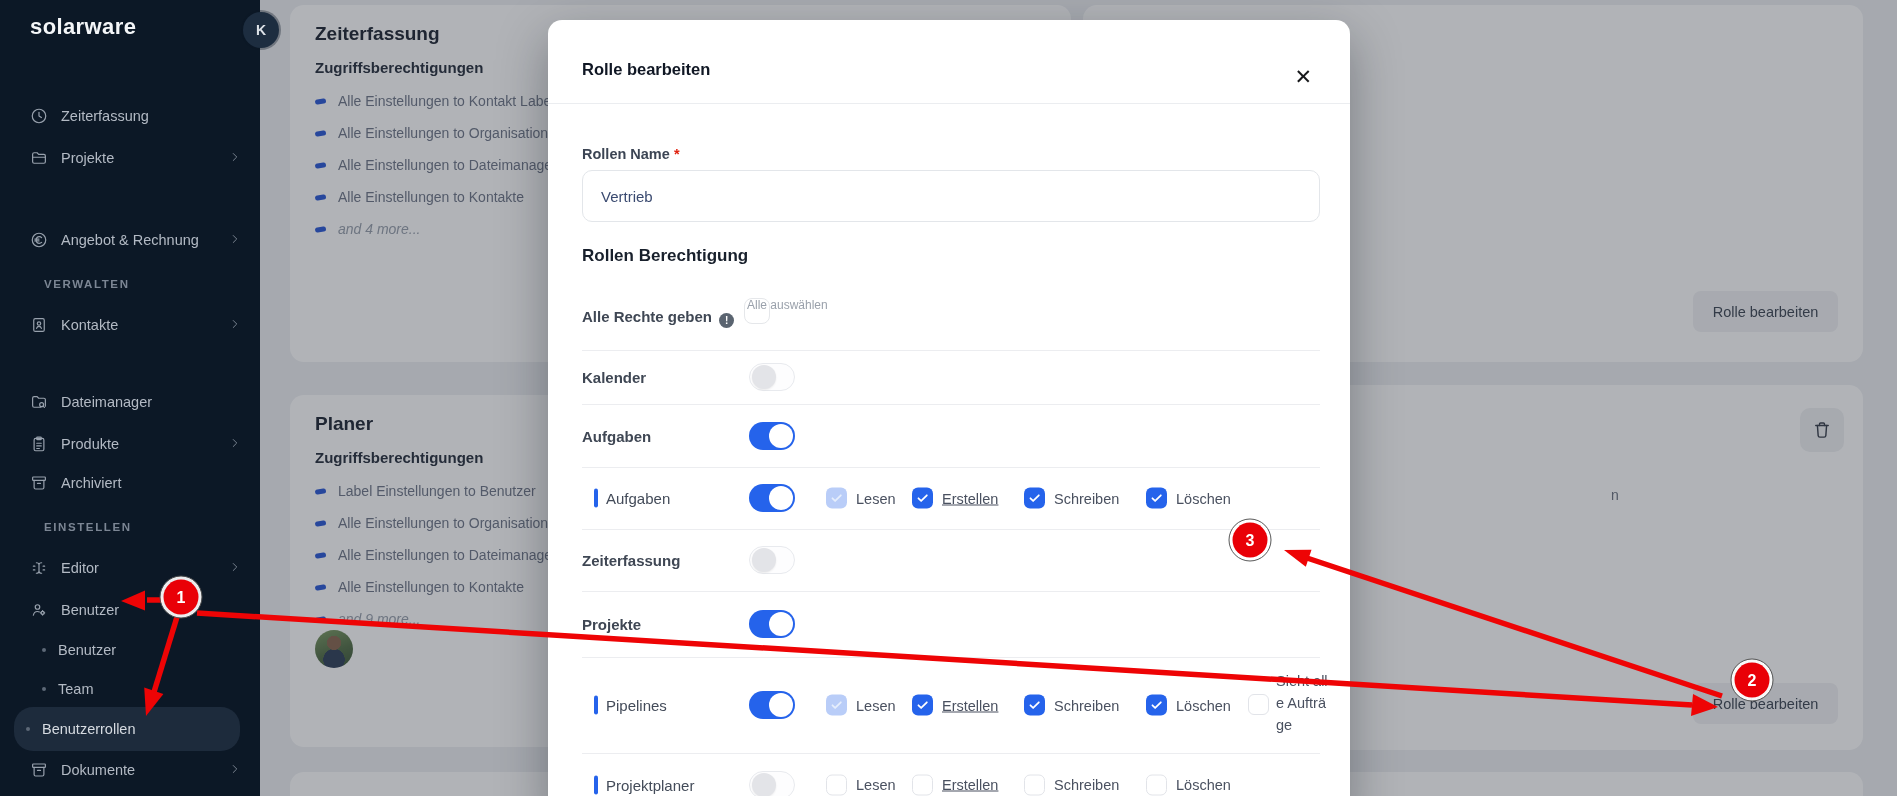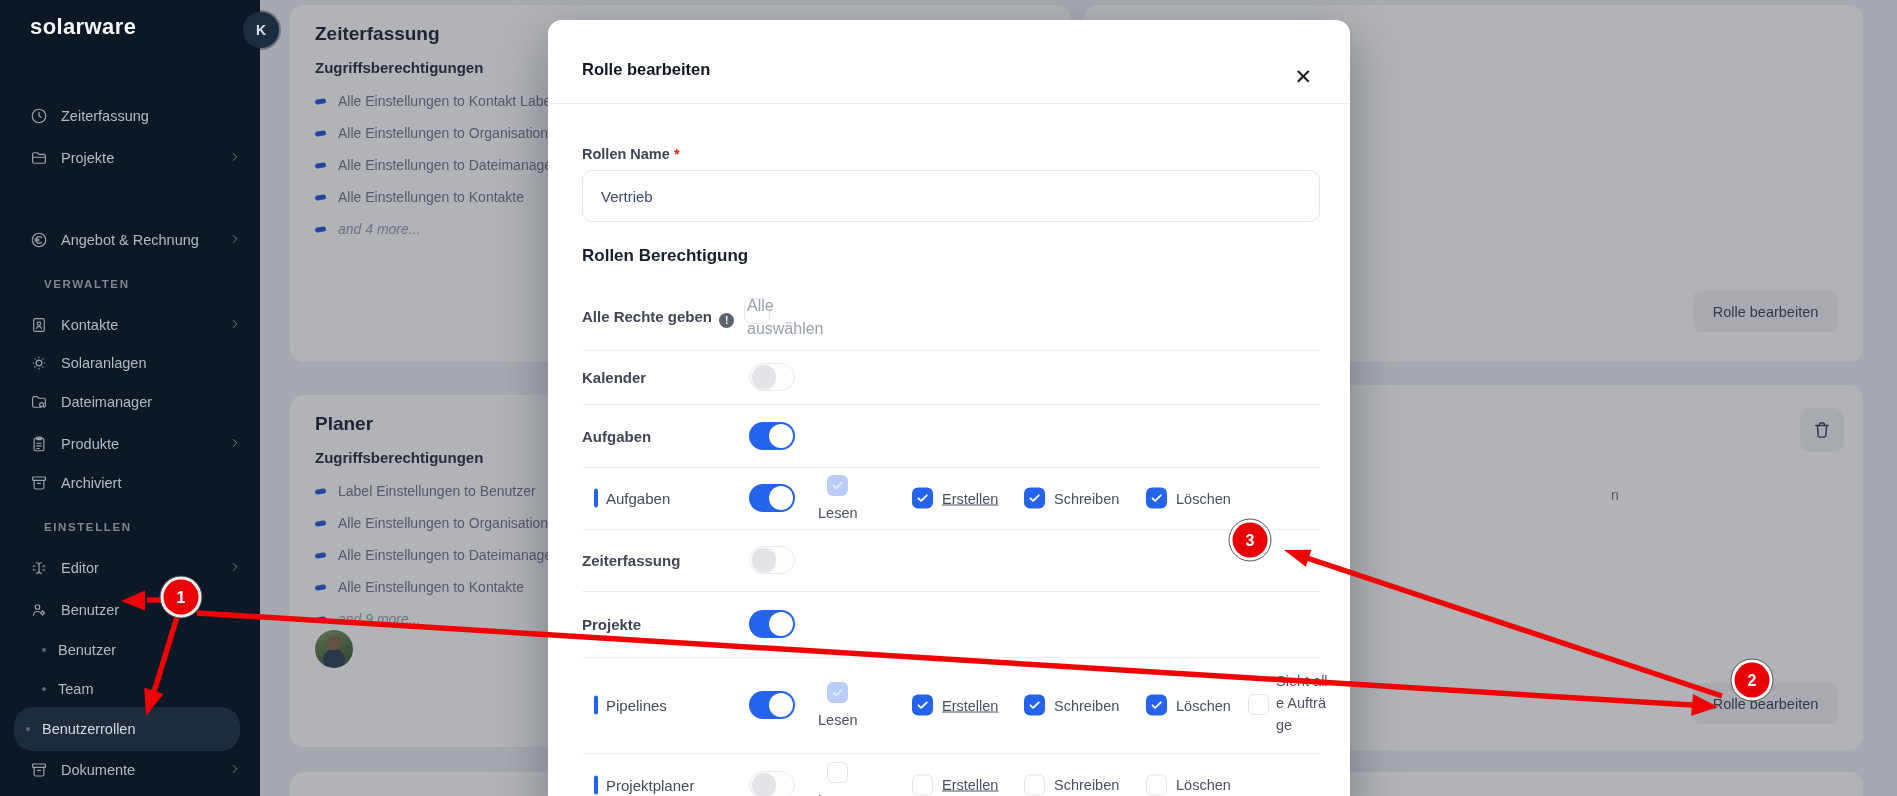--- a/index.html
+++ b/index.html
@@ -77,24 +77,24 @@
   .tgl.off{background:#fdfdfe;border:1px solid #e8eaee;box-sizing:border-box;}
   .tgl.off .knob{left:2px;top:1px;background:#e3e4e8;box-shadow:0 1px 2px rgba(0,0,0,.08);}
   
   .cb{display:flex;align-items:center;gap:9px;font-size:14.5px;color:#4a5160;cursor:pointer;}
   .box{width:21px;height:21px;border-radius:6px;box-sizing:border-box;display:flex;align-items:center;justify-content:center;}
   .box svg{width:13px;height:13px;stroke:#fff;stroke-width:3.2;fill:none;stroke-linecap:round;stroke-linejoin:round;}
   .box.checked{background:#2563eb;}
   .box.discheck{background:#b9cdf8;}
   .box.discheck svg{stroke:#e6eefc;}
   .box.un{background:#fff;border:1.5px solid #e2e4e9;}
-  .c1{left:236px;flex-direction:column;}.c2{left:330px;text-decoration:underline;}.c3{left:442px;}.c4{left:564px;}
+  .c1{left:244px;}.c2{left:330px;text-decoration:underline;}.c3{left:442px;}.c4{left:564px;}
   .selall{left:162px;width:95px;height:52px;}
   .selall .box{position:absolute;left:0;top:6px;width:26px;height:26px;border:1.5px solid #e5e7ea;border-radius:8px;background:#fff;}
-  .selall .txt{position:absolute;left:3px;top:2px;width:92px;font-size:16px;color:#9aa1ab;line-height:23px;}
+  .selall .txt{position:absolute;left:3px;top:2px;width:92px;font-size:12px;color:#9aa1ab;line-height:23px;}
   .sieht{left:666px;width:86px;height:70px;}
   .sieht .box{position:absolute;left:0;top:24px;}
   .sieht .txt{position:absolute;left:28px;top:0;width:52px;height:68px;overflow:hidden;font-size:14.5px;
               color:#4a5160;line-height:22px;word-break:break-all;}
   
   .ann{position:absolute;left:0;top:0;z-index:50;pointer-events:none;}
   .ann text{font-family:"Liberation Sans",sans-serif;font-size:16px;font-weight:700;fill:#fff;}
 </style>
 </head>
 <body>
@@ -145,29 +145,20 @@
         <svg viewBox="0 0 24 24">
           <rect x="5" y="3.5" width="14" height="17" rx="2"></rect>
           <circle cx="12" cy="10" r="2.3"></circle>
           <path d="M8.8 16.5c.5-1.7 1.8-2.6 3.2-2.6s2.7.9 3.2 2.6"></path>
         </svg>
       </span>
     <span>Kontakte</span>
     <span class="chev"><svg viewBox="0 0 24 24">
           <polyline points="9 6 15 12 9 18"></polyline>
         </svg></span>
-  </div>
-  <div class="srow" style="top:343px">
-    <span class="icn">
-        <svg viewBox="0 0 24 24">
-          <circle cx="12" cy="12" r="3.8"></circle>
-          <path d="M12 4.2v.6M12 19.2v.6M4.2 12h.6M19.2 12h.6M6.5 6.5l.4.4M17.1 17.1l.4.4M6.5 17.5l.4-.4M17.1 6.9l.4-.4"></path>
-        </svg>
-      </span>
-    <span>Solaranlagen</span>
   </div>
   <div class="srow" style="top:382px">
     <span class="icn">
         <svg viewBox="0 0 24 24">
           <path d="M20.5 17.5V9c0-1.1-.9-2-2-2h-7l-2-2.2h-4c-1.1 0-2 .9-2 2V17c0 1.1.9 2 2 2h9"></path>
           <circle cx="15.5" cy="15.5" r="2.6"></circle>
           <path d="M17.4 17.4l1.8 1.8"></path>
         </svg>
       </span>
     <span>Dateimanager</span>

